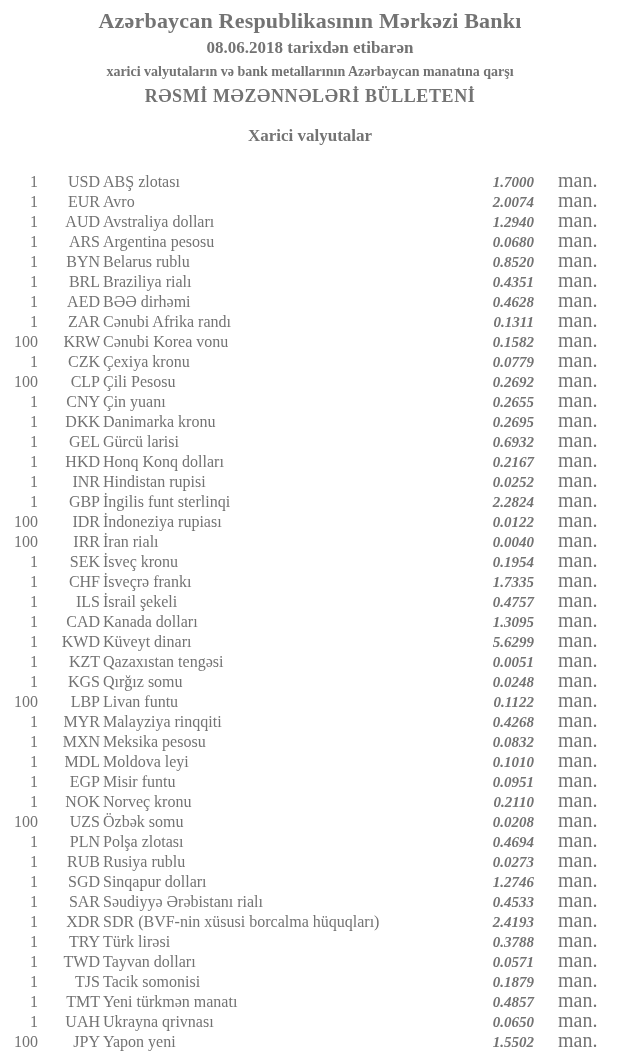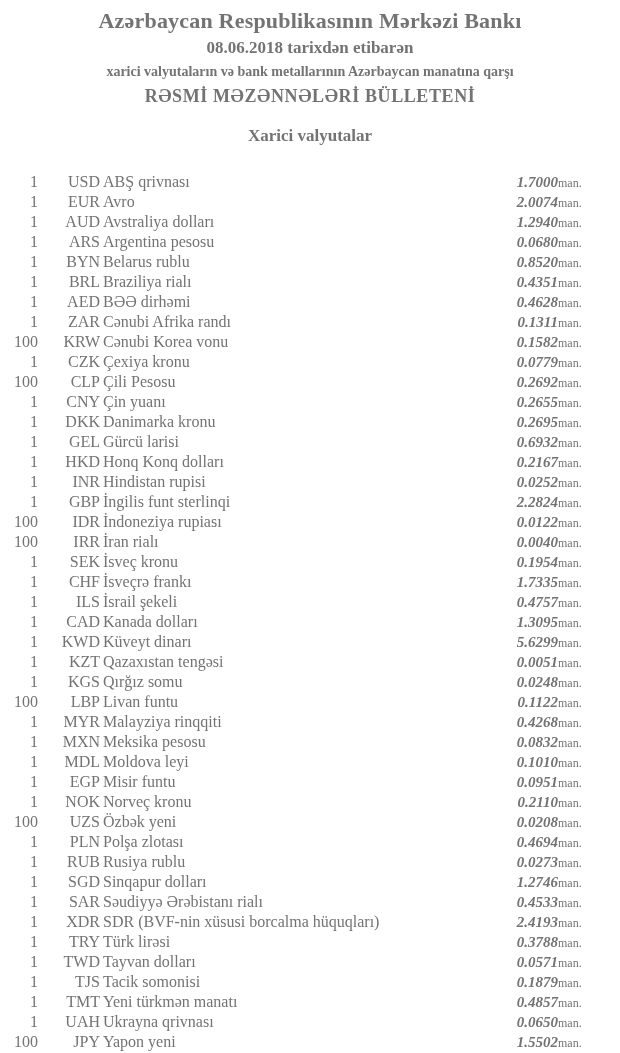--- a/index.html
+++ b/index.html
@@ -79,43 +79,43 @@
     width: 80px;
     text-align: right;
     flex: 0 0 auto;
     font-weight: bold;
     font-style: italic;
     font-size: 15px;
     margin-top: 24px;
   }
   .unit {
     width: 38px;
-    padding-left: 0;
+    padding-left: 24px;
     flex: 0 0 auto;
-    font-size: 12px;
+    font-size: 20px;
   }
 </style>
 </head>
 <body>
 
 <div class="page">
   <header class="doc-header">
     <div class="bank-name">Azərbaycan Respublikasının Mərkəzi Bankı</div>
     <div class="date-line">08.06.2018 tarixdən etibarən</div>
     <div class="subtitle-line">xarici valyutaların və bank metallarının Azərbaycan manatına qarşı</div>
     <div class="bulletin-title">RƏSMİ MƏZƏNNƏLƏRİ BÜLLETENİ</div>
   </header>
 
   <div class="section-title">Xarici valyutalar</div>
 
   <div class="rates" id="rates-table">
   <div class="row">
     <span class="qty">1</span>
     <span class="code">USD</span>
-    <span class="name">ABŞ qrivnası</span>
+    <span class="name">ABŞ zlotası</span>
     <span class="rate">1.7000</span>
     <span class="unit">man.</span>
   </div>
 
   <div class="row">
     <span class="qty">1</span>
     <span class="code">EUR</span>
     <span class="name">Avro</span>
     <span class="rate">2.0074</span>
     <span class="unit">man.</span>
@@ -357,21 +357,21 @@
     <span class="qty">1</span>
     <span class="code">NOK</span>
     <span class="name">Norveç kronu</span>
     <span class="rate">0.2110</span>
     <span class="unit">man.</span>
   </div>
 
   <div class="row">
     <span class="qty">100</span>
     <span class="code">UZS</span>
-    <span class="name">Özbək yeni</span>
+    <span class="name">Özbək somu</span>
     <span class="rate">0.0208</span>
     <span class="unit">man.</span>
   </div>
 
   <div class="row">
     <span class="qty">1</span>
     <span class="code">PLN</span>
     <span class="name">Polşa zlotası</span>
     <span class="rate">0.4694</span>
     <span class="unit">man.</span>

